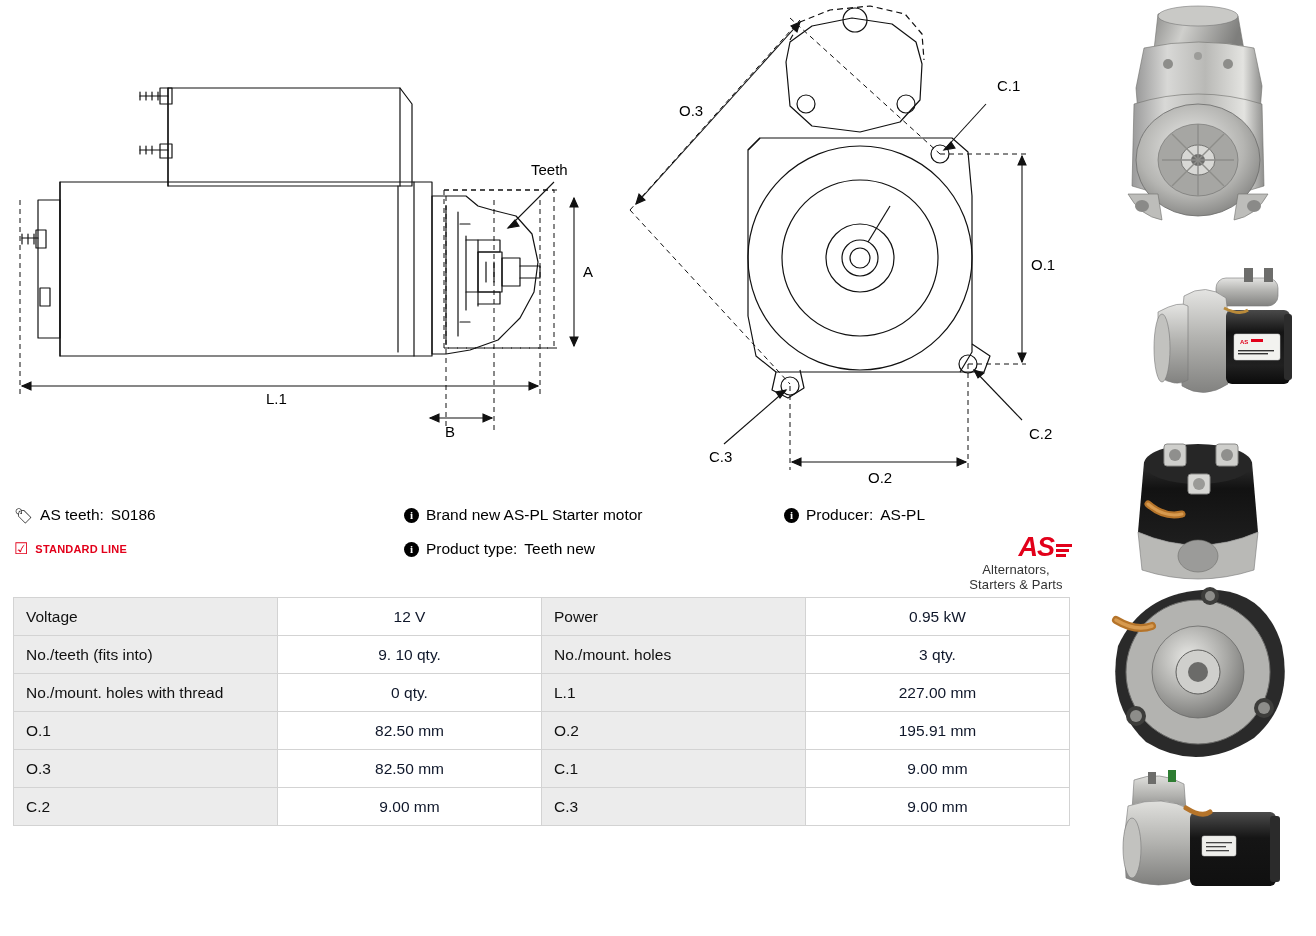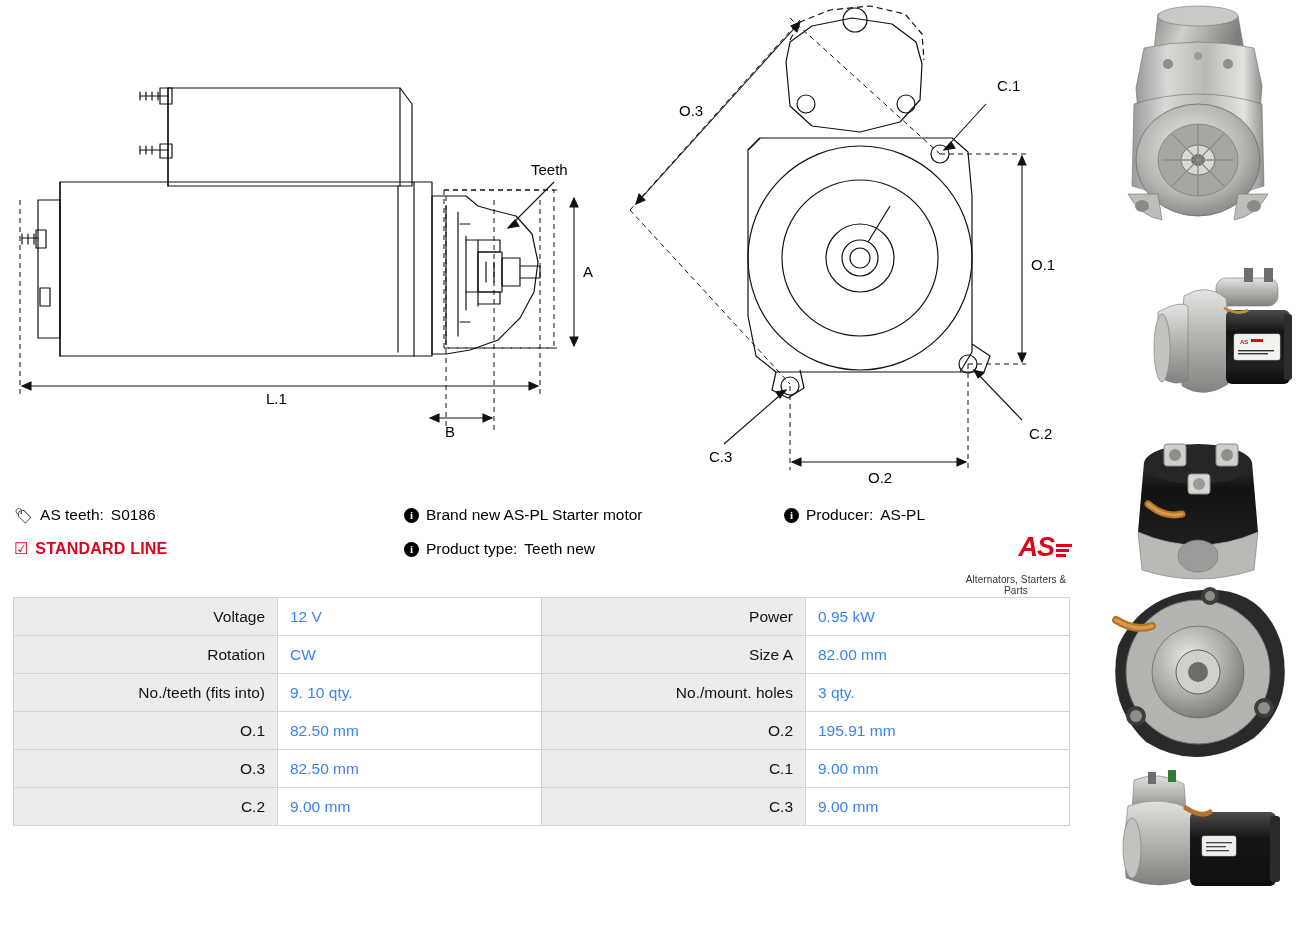--- a/index.html
+++ b/index.html
@@ -62,21 +62,21 @@
     height: 34px;
   }
   .info-cell { display: flex; align-items: center; gap: 7px; }
   .c1 { width: 390px; }
   .c2 { width: 380px; }
   .c3 { flex: 1; }
   .bold { font-weight: normal; }
   .std-line {
     color: #e2001a;
     font-weight: bold;
-    font-size: 16px;
+    font-size: 11px;
     letter-spacing: .2px;
   }
   .icon { display: inline-block; line-height: 1; }
   .tag-icon { font-size: 15px; }
   .info-icon {
     width: 15px; height: 15px;
     border-radius: 50%;
     background: #000;
     color: #fff;
     font-size: 11px;
@@ -113,52 +113,51 @@
   }
   .logo-bars {
     display: flex; flex-direction: column; gap: 2px;
     padding-bottom: 3px;
   }
   .logo-bars i { display:block; background:#e2001a; height:3px; }
   .logo-bars i:nth-child(1){ width: 16px; }
   .logo-bars i:nth-child(2){ width: 13px; }
   .logo-bars i:nth-child(3){ width: 10px; }
   .logo-sub {
-    font-size: 10px;
+    font-size: 13px;
     color: #333;
-    margin-top: 14px;
+    margin-top: 2px;
     letter-spacing: .1px;
   }
 
   
   #spec-table {
     position: absolute;
     left: 13px; top: 597px;
     width: 1057px;
     border-collapse: collapse;
     font-size: 15.5px;
   }
   #spec-table td {
     border: 1px solid #d3d3d3;
     height: 38px;
     padding: 4px 12px;
     vertical-align: middle;
   }
   td.label {
     background: #ececec;
-    text-align: right;
     width: 264px;
     color: #111;
     margin-left: 32px;
   }
   td.value {
     background: #ffffff;
-    text-align: left;
+    text-align: center;
     width: 264px;
-    color: #3b82f6;
+    color: #0f172a;
   }
   td.label.tall { line-height: 18px; }
 </style>
 </head>
 <body>
 
 <div id="page">
 
   <div id="main">
 
@@ -366,30 +365,30 @@
 
     <table id="spec-table">
       <tbody>
         <tr>
           <td class="label">Voltage</td>
           <td class="value">12 V</td>
           <td class="label">Power</td>
           <td class="value">0.95 kW</td>
         </tr>
         <tr>
-          <td class="label">Rotation</td>
-          <td class="value">CW</td>
-          <td class="label">Size A</td>
-          <td class="value">82.00 mm</td>
-        </tr>
-        <tr>
           <td class="label">No./teeth (fits into)</td>
           <td class="value">9. 10 qty.</td>
           <td class="label">No./mount. holes</td>
           <td class="value">3 qty.</td>
+        </tr>
+        <tr>
+          <td class="label tall">No./mount. holes with thread</td>
+          <td class="value">0 qty.</td>
+          <td class="label">L.1</td>
+          <td class="value">227.00 mm</td>
         </tr>
         <tr>
           <td class="label">O.1</td>
           <td class="value">82.50 mm</td>
           <td class="label">O.2</td>
           <td class="value">195.91 mm</td>
         </tr>
         <tr>
           <td class="label">O.3</td>
           <td class="value">82.50 mm</td>

